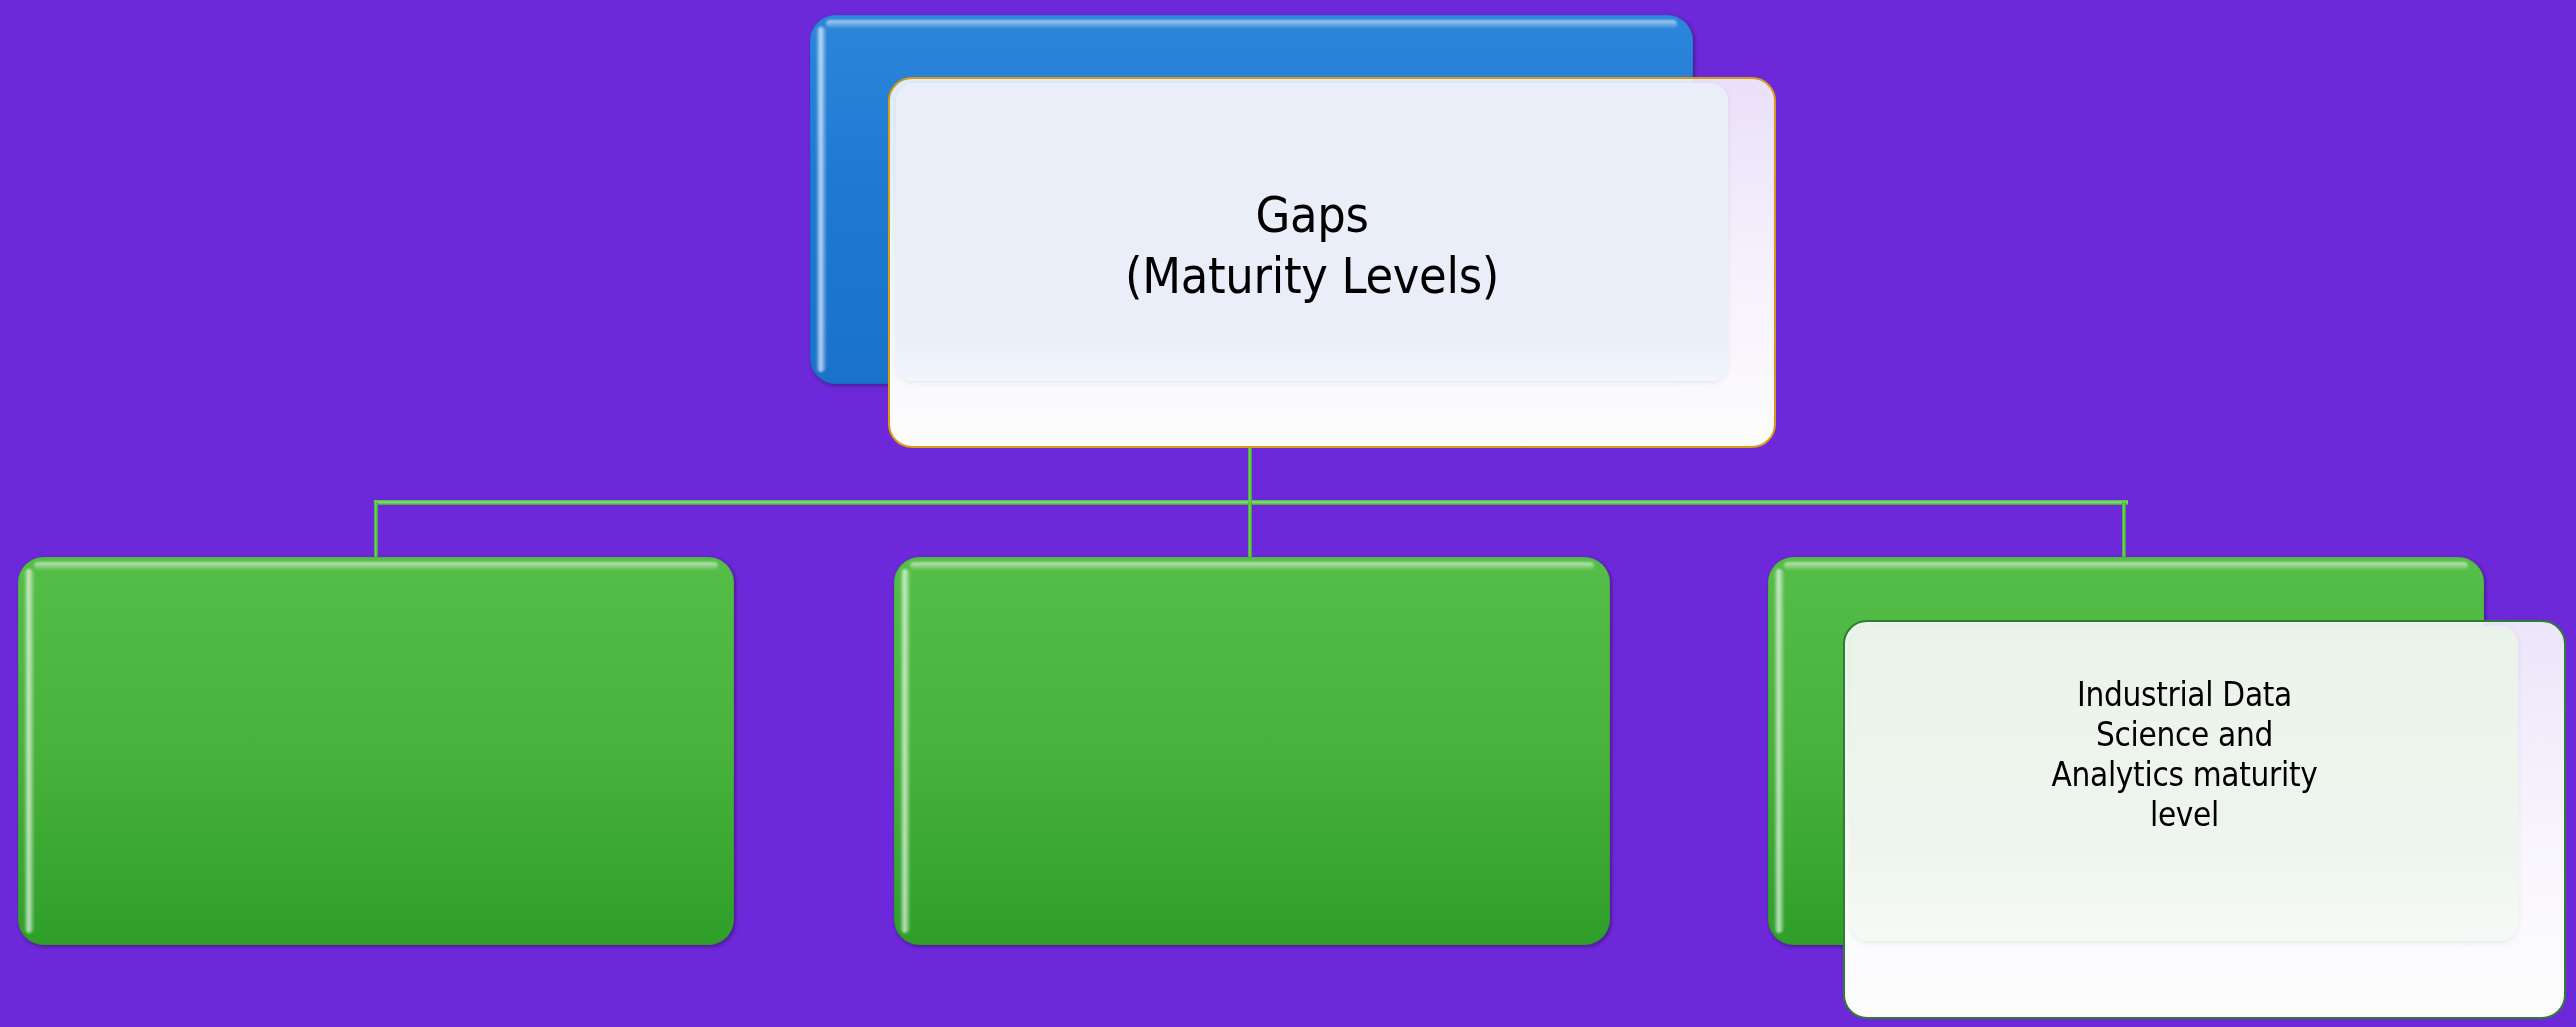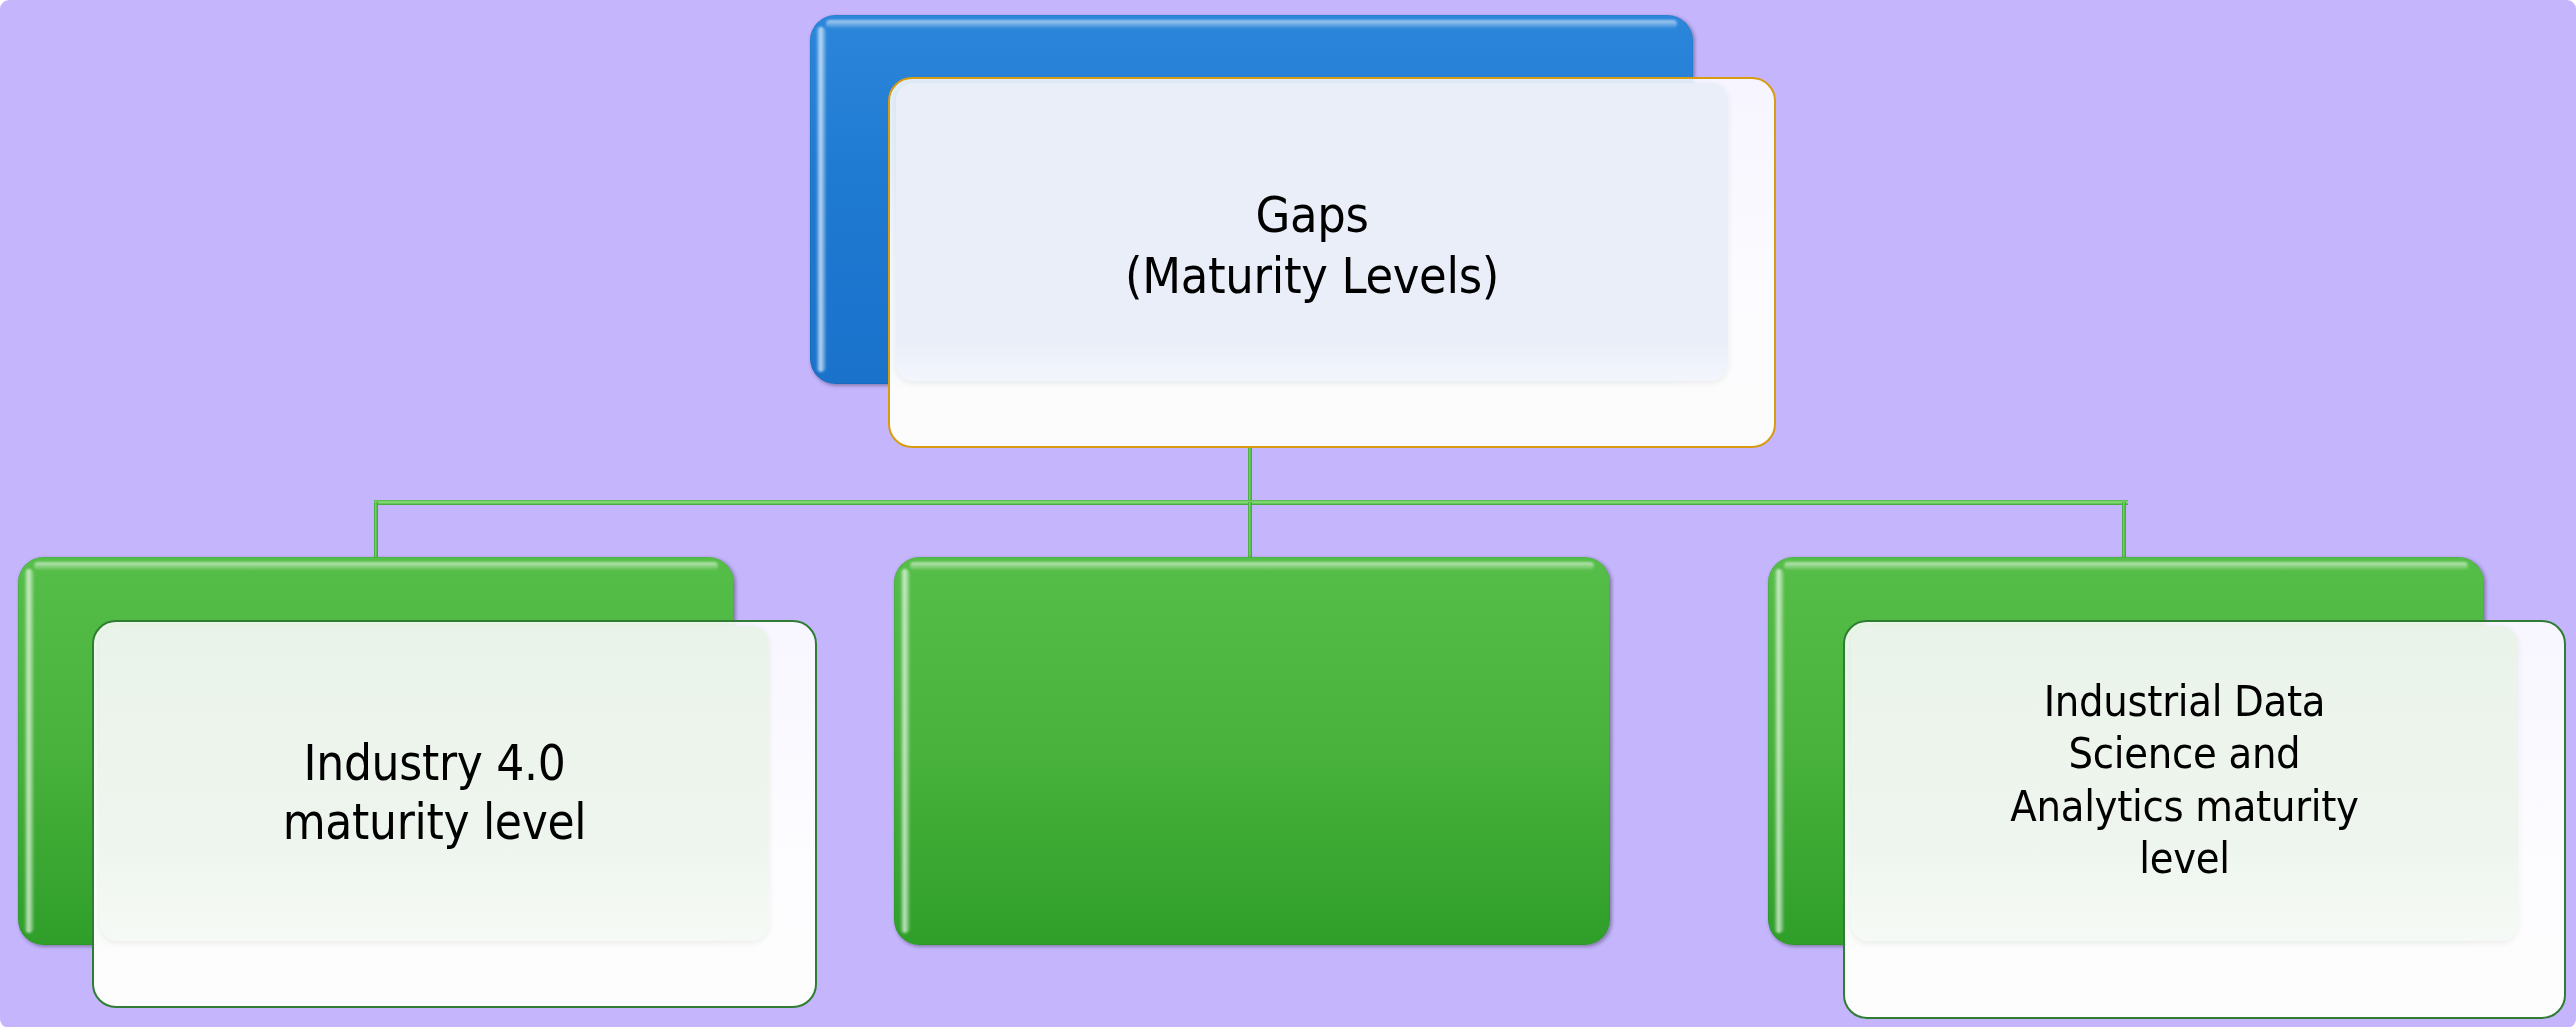--- a/index.html
+++ b/index.html
@@ -8,23 +8,22 @@
     padding: 0;
     background: #ffffff;
   }
   body {
     font-family: "DejaVu Sans Condensed", "Liberation Sans Narrow", "Liberation Sans", sans-serif;
   }
   #canvas {
     position: relative;
     width: 2576px;
     height: 1028px;
-    background: #c4b5fd;
+    background: #6d28d9;
     overflow: hidden;
-    border-radius: 9px;
   }
 
   
   .conn {
     position: absolute;
     background: #51b848;
   }
   .conn-v {
     width: 4.2px;
     background: linear-gradient(to right, #3f9b39 0%, #6fd05f 35%, #55bd4a 70%, #3f9b39 100%);
@@ -138,21 +137,21 @@
   
   #leaf2-plate   { left: 894px; top: 557px;  width: 716px; height: 388px; }
   #leaf2-overlay { left: 968px; top: 620px; width: 723px; height: 405px; }
   #leaf2-pane    { left: 6px;   top: 3.6px;    width: 668px; height: 315px; }
   #leaf2-label   { top: 79px;   font-size: 49px; }
 
   
   #leaf3-plate   { left: 1768px; top: 557px;  width: 716px; height: 388px; }
   #leaf3-overlay { left: 1843px; top: 620px; width: 723px; height: 399px; }
   #leaf3-pane    { left: 6px;   top: 3.6px;    width: 667px; height: 315px; }
-  #leaf3-label   { top: 49px;    font-size: 43px; }
+  #leaf3-label   { top: 49px;    font-size: 33px; }
 
   
   #conn-stem   { left: 1248px; top: 445px; height: 58px; }
   #conn-bar    { left: 374px;  top: 500px; width: 1754px; }
   #conn-left   { left: 374px;  top: 502px; height: 58px; }
   #conn-center { left: 1248px; top: 502px; height: 58px; }
   #conn-right  { left: 2122px; top: 502px; height: 58px; }
 </style>
 </head>
 <body>
@@ -167,26 +166,20 @@
 
   <div class="plate plate-blue" id="root-plate"></div>
   <div class="overlay overlay-gold" id="root-overlay">
     <div class="pane pane-blue" id="root-pane">
       <div class="label" id="root-label">Gaps
 (Maturity Levels)</div>
     </div>
   </div>
 
   <div class="plate plate-green" id="leaf1-plate"></div>
-  <div class="overlay overlay-green" id="leaf1-overlay">
-    <div class="pane pane-green" id="leaf1-pane">
-      <div class="label" id="leaf1-label">Industry 4.0
-maturity level</div>
-    </div>
-  </div>
 
   <div class="plate plate-green" id="leaf2-plate"></div>
 
   <div class="plate plate-green" id="leaf3-plate"></div>
   <div class="overlay overlay-green" id="leaf3-overlay">
     <div class="pane pane-green" id="leaf3-pane">
       <div class="label" id="leaf3-label">Industrial Data
 Science and
 Analytics maturity
 level</div>

